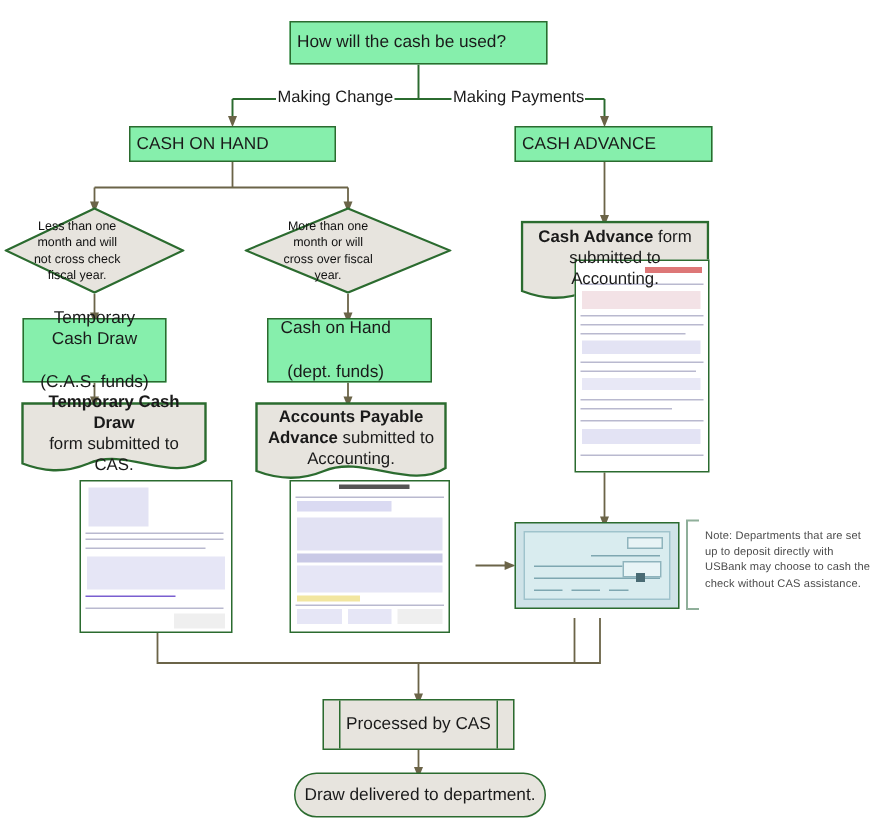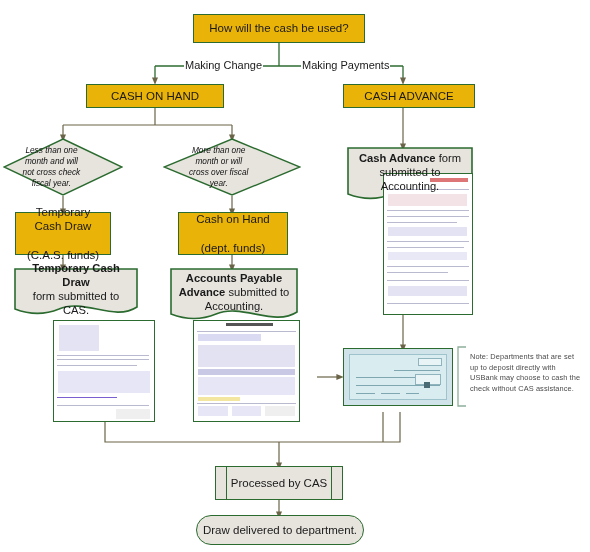--- a/index.html
+++ b/index.html
@@ -2,30 +2,30 @@
 <html><head>
 <meta charset="utf-8">
 <style>
   html,body{margin:0;padding:0;background:#ffffff;}
   body{width:590px;height:552px;overflow:hidden;
        font-family:"Liberation Sans",sans-serif;color:#1a1a1a;}
   #stage{position:relative;width:590px;height:552px;}
   svg#wires{position:absolute;left:0;top:0;width:590px;height:552px;}
 
   .node{position:absolute;box-sizing:border-box;
-        background:#eab308;border:1.4px solid #2B6B2F;
-        display:flex;align-items:center;justify-content:center;
+        background:#86efac;border:1.4px solid #2B6B2F;
+        display:flex;align-items:center;
         text-align:center;line-height:1.22;}
   .node span{display:block;padding:0 4px;}
 
   .rect{font-size:11.5px;}
   .label-edge{position:absolute;font-size:11px;background:#fff;
               padding:0 1px;white-space:nowrap;}
 
-  .diamond{position:absolute;font-style:italic;}
+  .diamond{position:absolute;}
   .diamond .dtext{position:absolute;left:0;top:0;width:100%;height:100%;
       display:flex;align-items:center;justify-content:center;text-align:center;
       font-size:8.3px;line-height:1.3;color:#111;}
   .diamond .dtext span{display:block;width:74%;}
 
   .doc{position:absolute;font-size:11.2px;line-height:1.25;
        display:flex;align-items:center;text-align:center;}
   .doc .dtxt{position:relative;z-index:2;padding:0 7px;padding-bottom:8px;}
   .doc b{font-weight:bold;}
 

